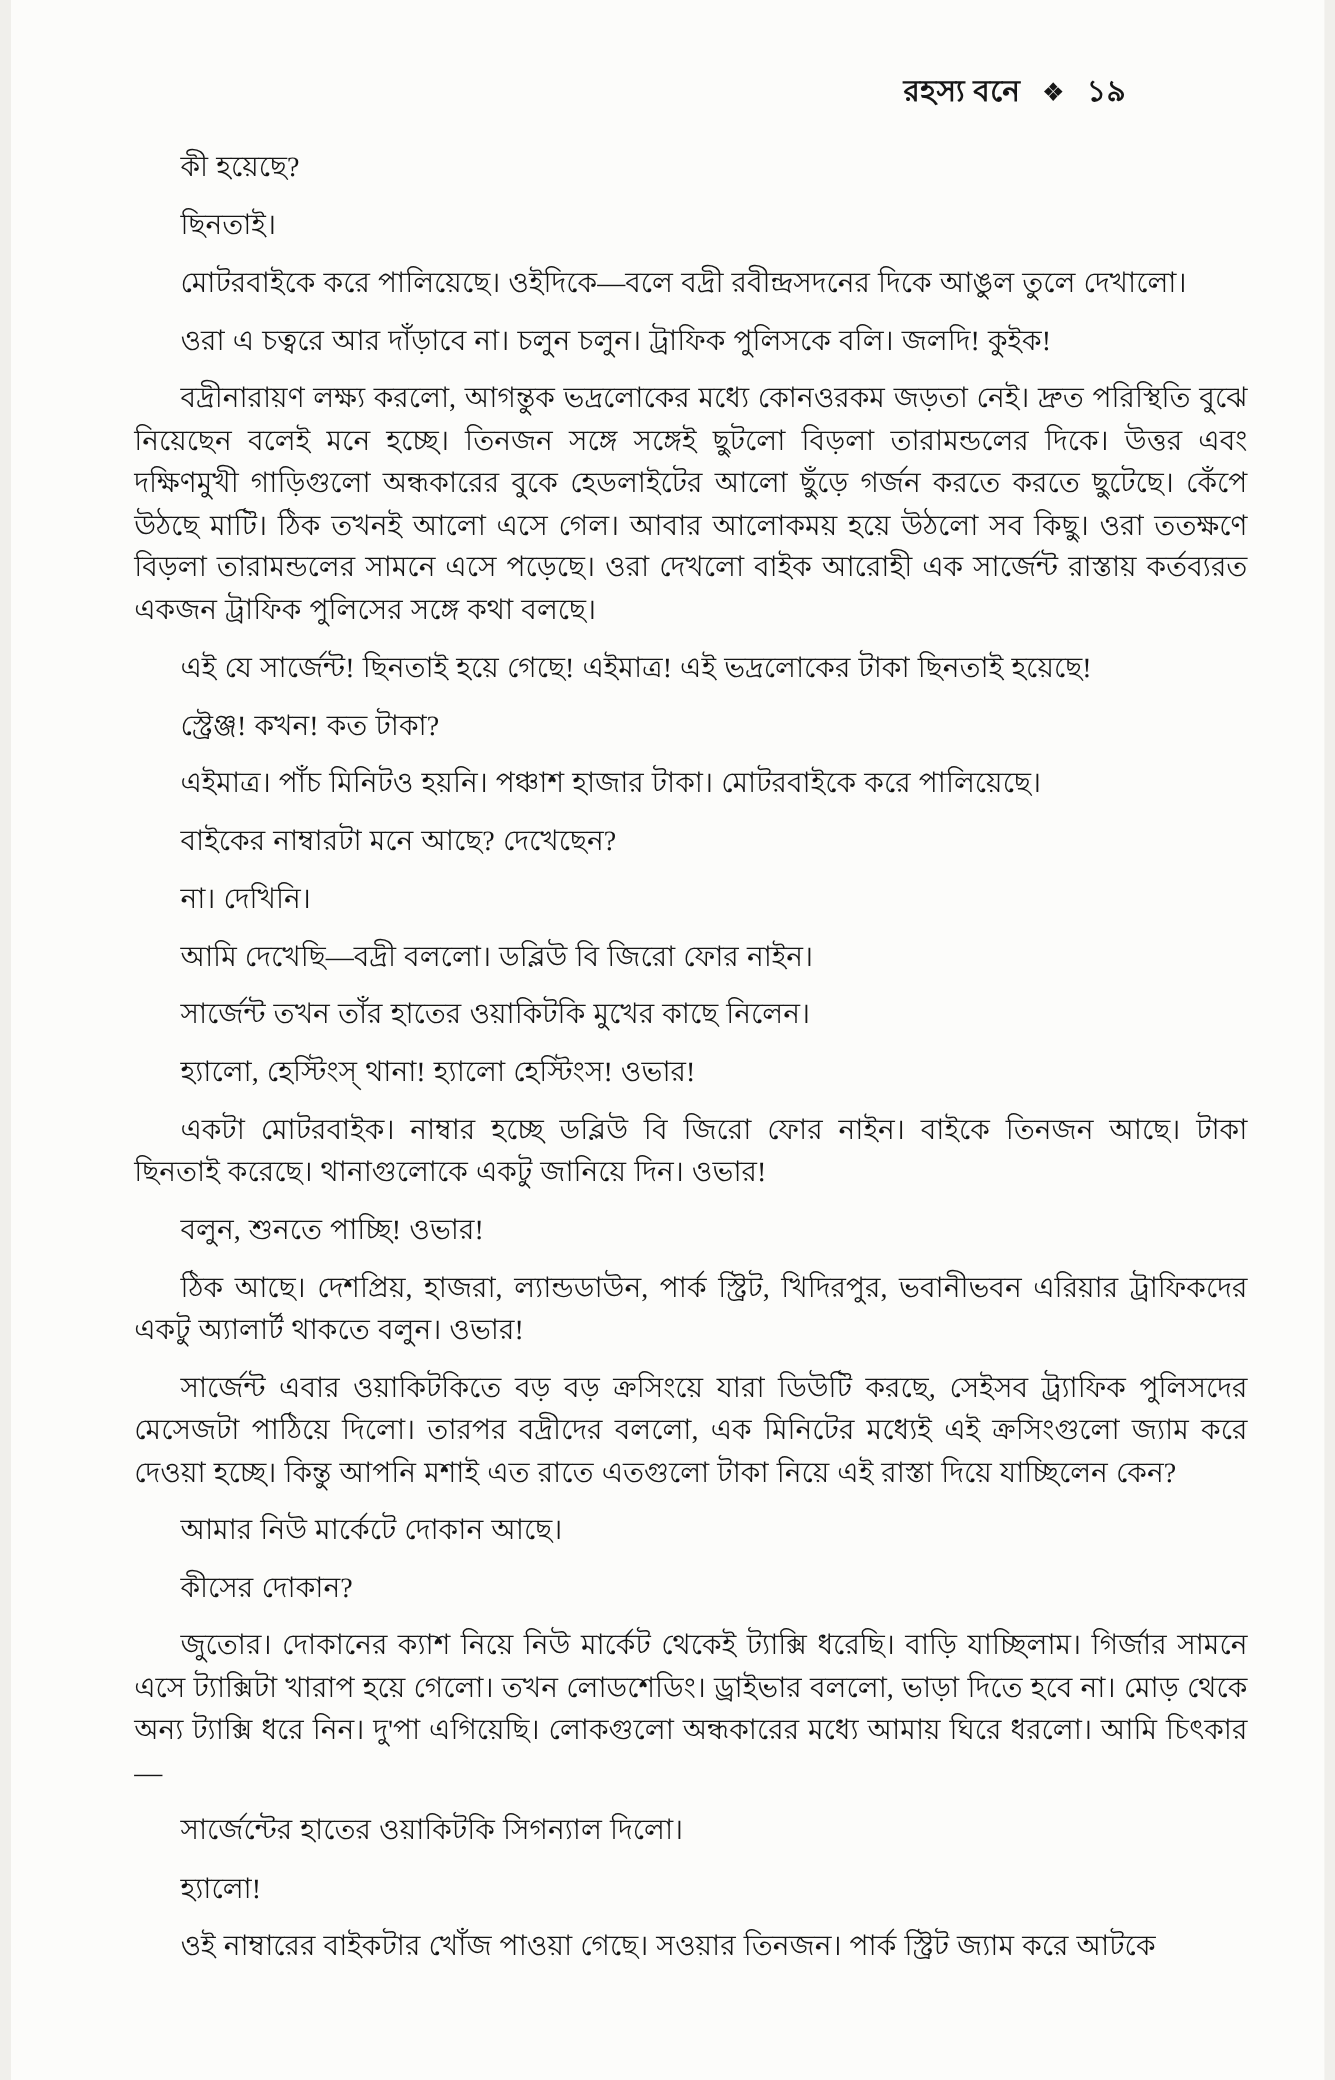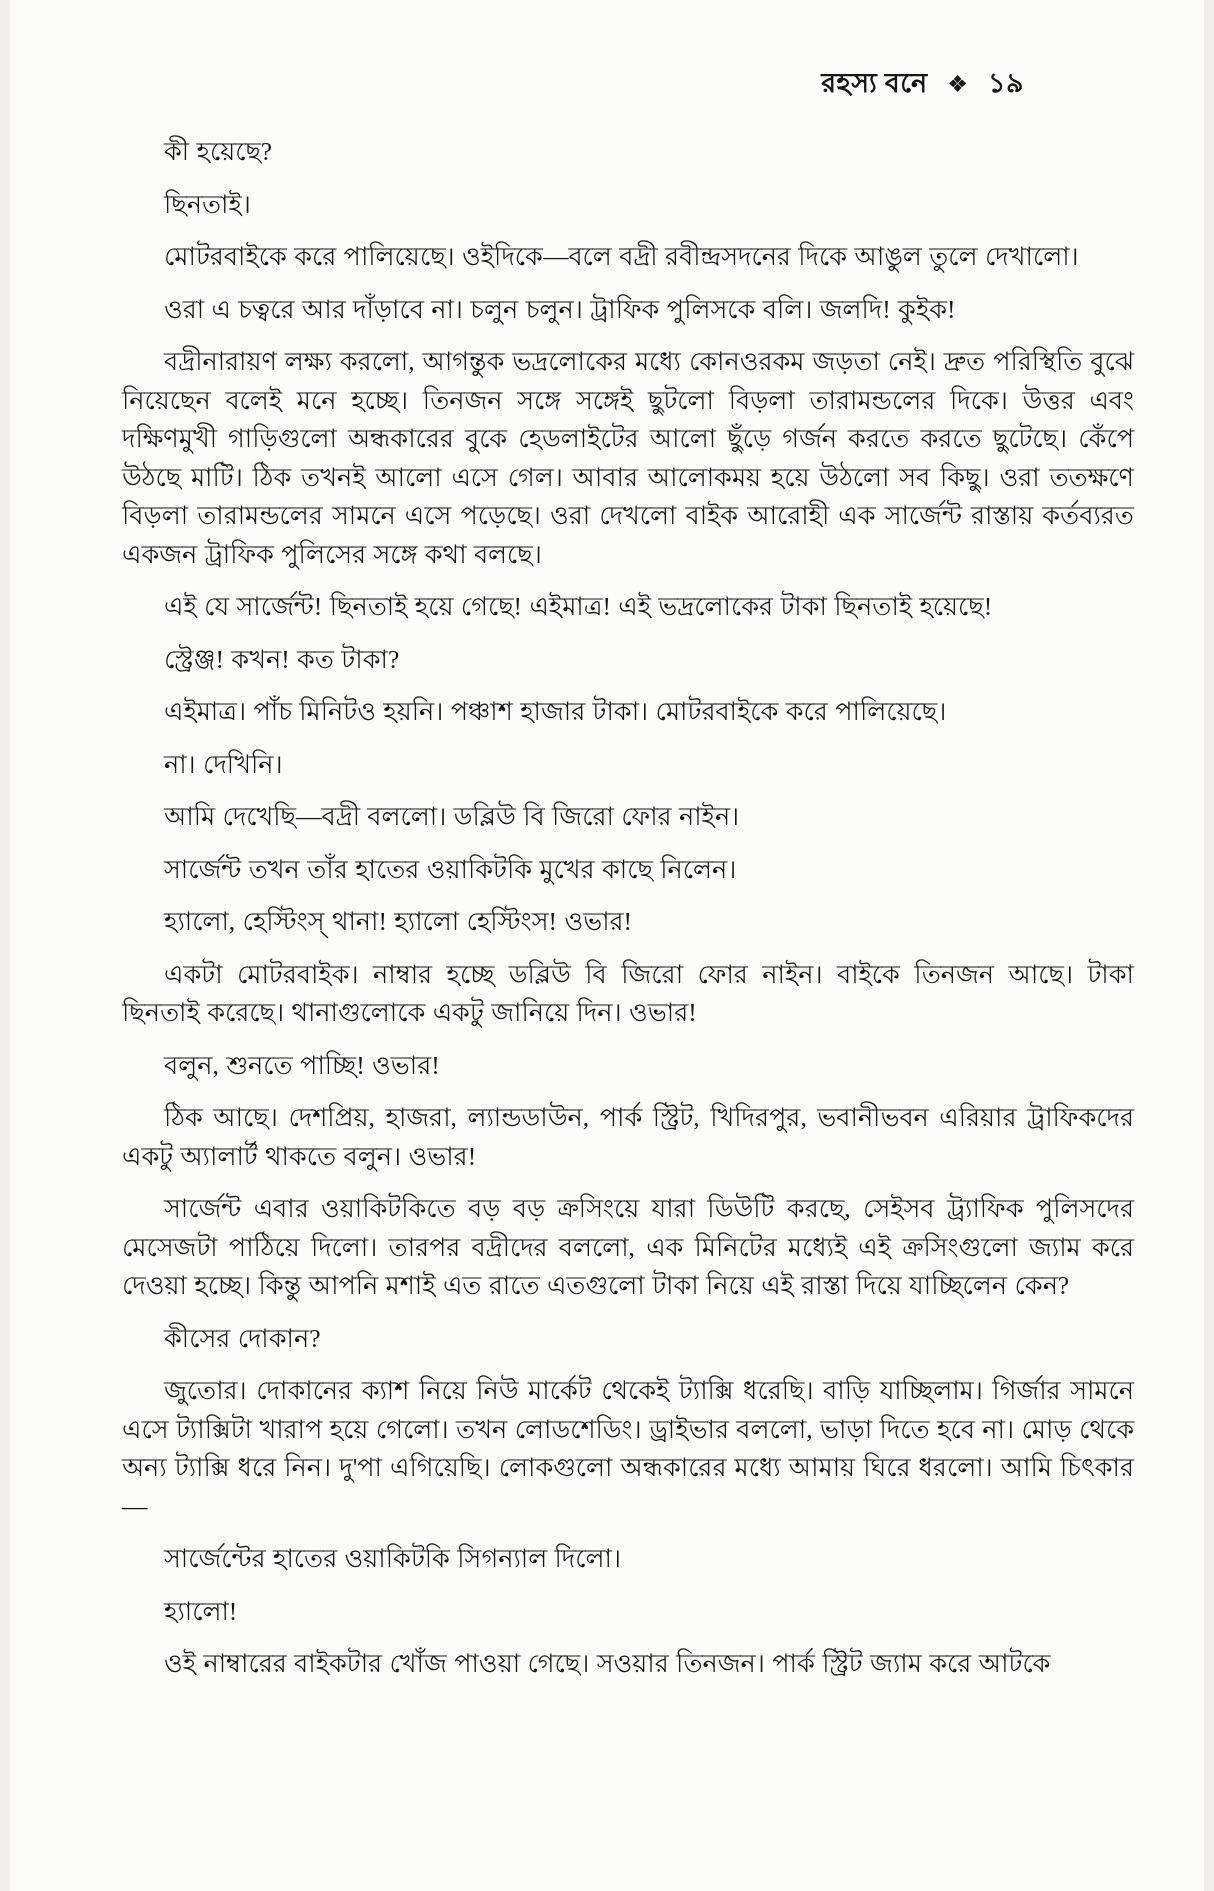--- a/index.html
+++ b/index.html
@@ -59,28 +59,30 @@
 
   <div class="body-text">
     <p>কী হয়েছে?</p>
     <p>ছিনতাই।</p>
     <p>মোটরবাইকে করে পালিয়েছে। ওইদিকে—বলে বদ্রী রবীন্দ্রসদনের দিকে আঙুল তুলে দেখালো।</p>
     <p>ওরা এ চত্বরে আর দাঁড়াবে না। চলুন চলুন। ট্রাফিক পুলিসকে বলি। জলদি! কুইক!</p>
     <p>বদ্রীনারায়ণ লক্ষ্য করলো, আগন্তুক ভদ্রলোকের মধ্যে কোনওরকম জড়তা নেই। দ্রুত পরিস্থিতি বুঝে নিয়েছেন বলেই মনে হচ্ছে। তিনজন সঙ্গে সঙ্গেই ছুটলো বিড়লা তারামন্ডলের দিকে। উত্তর এবং দক্ষিণমুখী গাড়িগুলো অন্ধকারের বুকে হেডলাইটের আলো ছুঁড়ে গর্জন করতে করতে ছুটেছে। কেঁপে উঠছে মাটি। ঠিক তখনই আলো এসে গেল। আবার আলোকময় হয়ে উঠলো সব কিছু। ওরা ততক্ষণে বিড়লা তারামন্ডলের সামনে এসে পড়েছে। ওরা দেখলো বাইক আরোহী এক সার্জেন্ট রাস্তায় কর্তব্যরত একজন ট্রাফিক পুলিসের সঙ্গে কথা বলছে।</p>
     <p>এই যে সার্জেন্ট! ছিনতাই হয়ে গেছে! এইমাত্র! এই ভদ্রলোকের টাকা ছিনতাই হয়েছে!</p>
     <p>স্ট্রেঞ্জ! কখন! কত টাকা?</p>
     <p>এইমাত্র। পাঁচ মিনিটও হয়নি। পঞ্চাশ হাজার টাকা। মোটরবাইকে করে পালিয়েছে।</p>
+    <p>বাইকের নাম্বারটা মনে আছে? দেখেছেন?</p>
     <p>না। দেখিনি।</p>
     <p>আমি দেখেছি—বদ্রী বললো। ডব্লিউ বি জিরো ফোর নাইন।</p>
     <p>সার্জেন্ট তখন তাঁর হাতের ওয়াকিটকি মুখের কাছে নিলেন।</p>
     <p>হ্যালো, হেস্টিংস্ থানা! হ্যালো হেস্টিংস! ওভার!</p>
     <p>একটা মোটরবাইক। নাম্বার হচ্ছে ডব্লিউ বি জিরো ফোর নাইন। বাইকে তিনজন আছে। টাকা ছিনতাই করেছে। থানাগুলোকে একটু জানিয়ে দিন। ওভার!</p>
     <p>বলুন, শুনতে পাচ্ছি! ওভার!</p>
     <p>ঠিক আছে। দেশপ্রিয়, হাজরা, ল্যান্ডডাউন, পার্ক স্ট্রিট, খিদিরপুর, ভবানীভবন এরিয়ার ট্রাফিকদের একটু অ্যালার্ট থাকতে বলুন। ওভার!</p>
     <p>সার্জেন্ট এবার ওয়াকিটকিতে বড় বড় ক্রসিংয়ে যারা ডিউটি করছে, সেইসব ট্র্যাফিক পুলিসদের মেসেজটা পাঠিয়ে দিলো। তারপর বদ্রীদের বললো, এক মিনিটের মধ্যেই এই ক্রসিংগুলো জ্যাম করে দেওয়া হচ্ছে। কিন্তু আপনি মশাই এত রাতে এতগুলো টাকা নিয়ে এই রাস্তা দিয়ে যাচ্ছিলেন কেন?</p>
+    <p>আমার নিউ মার্কেটে দোকান আছে।</p>
     <p>কীসের দোকান?</p>
     <p>জুতোর। দোকানের ক্যাশ নিয়ে নিউ মার্কেট থেকেই ট্যাক্সি ধরেছি। বাড়ি যাচ্ছিলাম। গির্জার সামনে এসে ট্যাক্সিটা খারাপ হয়ে গেলো। তখন লোডশেডিং। ড্রাইভার বললো, ভাড়া দিতে হবে না। মোড় থেকে অন্য ট্যাক্সি ধরে নিন। দু'পা এগিয়েছি। লোকগুলো অন্ধকারের মধ্যে আমায় ঘিরে ধরলো। আমি চিৎকার—</p>
     <p>সার্জেন্টের হাতের ওয়াকিটকি সিগন্যাল দিলো।</p>
     <p>হ্যালো!</p>
     <p>ওই নাম্বারের বাইকটার খোঁজ পাওয়া গেছে। সওয়ার তিনজন। পার্ক স্ট্রিট জ্যাম করে আটকে</p>
   </div>
 
 </div>
 
 </body></html>

